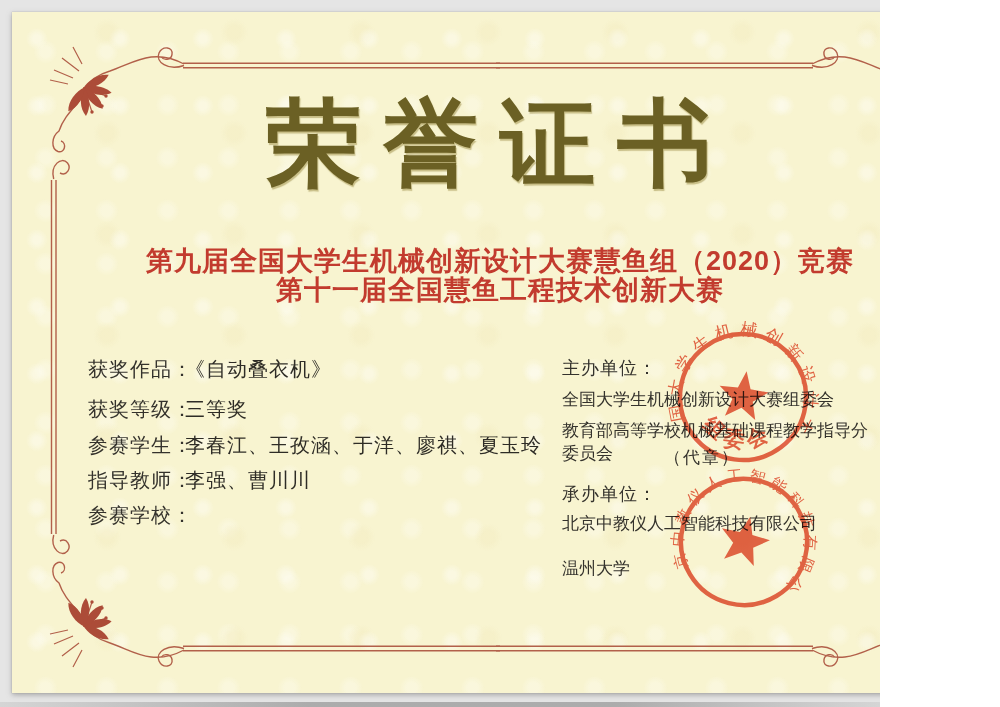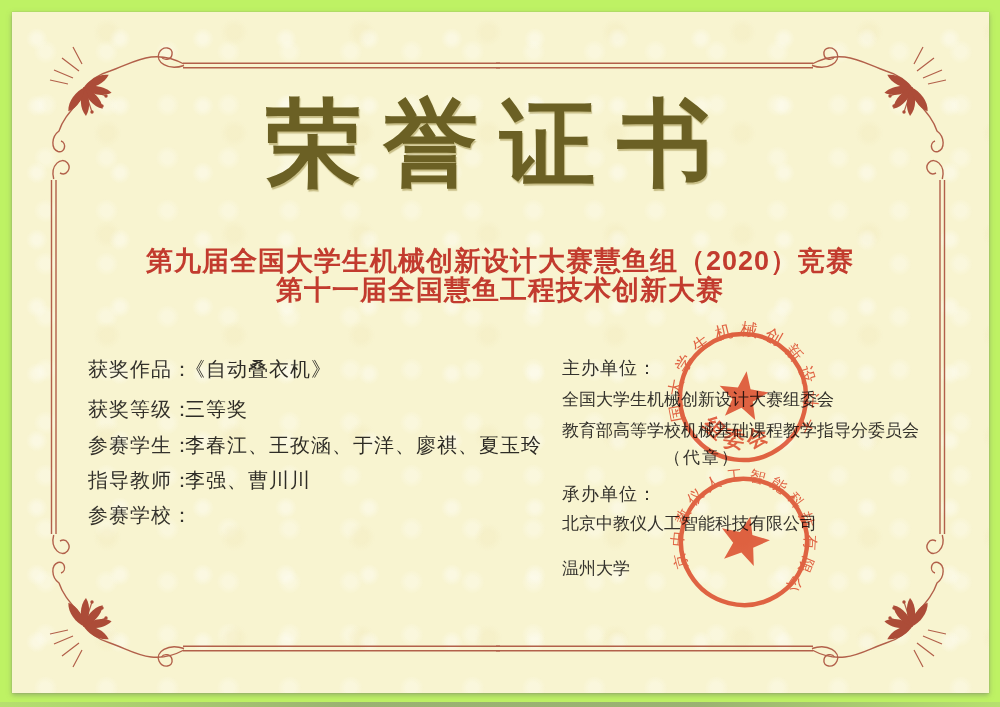--- a/index.html
+++ b/index.html
@@ -1,16 +1,16 @@
 <!DOCTYPE html>
 <html><head>
 <meta charset="utf-8">
 <style>
   html,body{margin:0;padding:0;background:#ffffff;}
-  .root{position:relative;width:1000px;height:707px;background:#bef264;overflow:hidden;
+  .root{position:relative;width:880px;height:707px;background:#e5e5e5;overflow:hidden;
         font-family:"Liberation Serif","DejaVu Serif",serif;}
   .paper{position:absolute;left:12px;top:12px;width:977px;height:681px;
         background-color:#f8f4d0;
         background-image:
           radial-gradient(circle at 30% 40%, rgba(255,255,253,.38) 0 4px, rgba(255,255,253,0) 11px),
           radial-gradient(circle at 75% 20%, rgba(243,236,193,.5) 0 6px, rgba(243,236,193,0) 14px),
           radial-gradient(circle at 55% 75%, rgba(255,255,250,.3) 0 5px, rgba(255,255,250,0) 12px);
         background-size:83px 67px,127px 101px,61px 53px;
         box-shadow:0 2px 5px rgba(110,110,110,.5),0 0 1px rgba(120,120,120,.5);}
   .scan-edge{position:absolute;left:0;right:0;bottom:0;height:5px;

